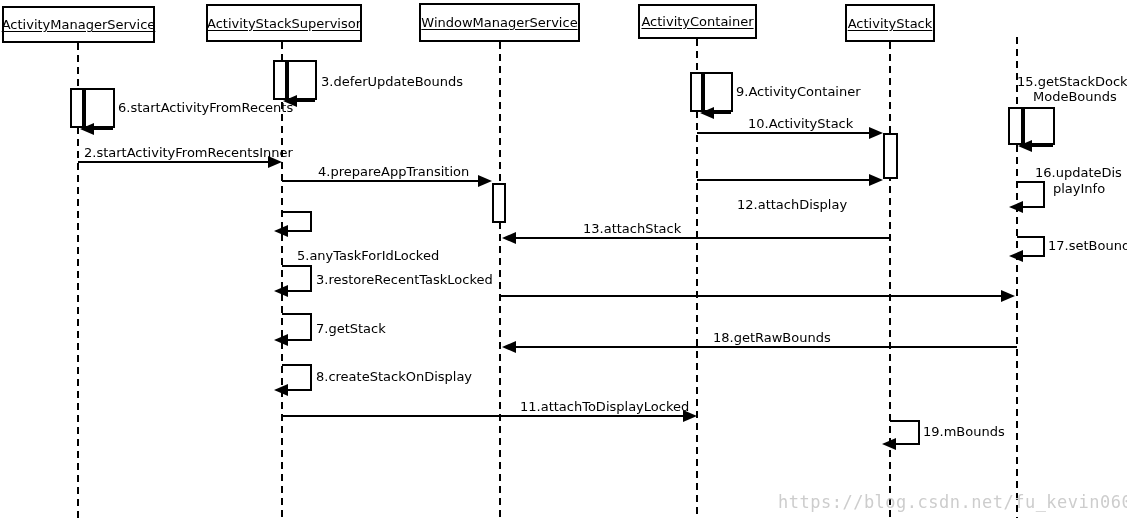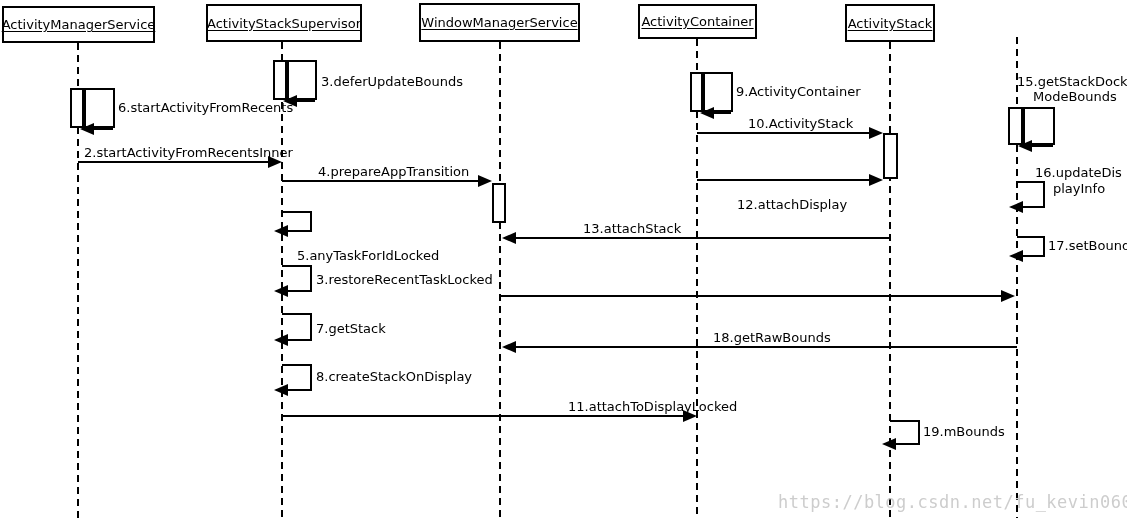--- a/index.html
+++ b/index.html
@@ -94,21 +94,21 @@
   <div class="hline" style="left:712px;top:112px;width:19px;"></div>
   <div class="arr-l" style="left:700px;top:107px;"></div>
   <div class="mlabel" style="left:736px;top:84px;">9.ActivityContainer</div>
 
   <div class="hline" style="left:697px;top:132px;width:174px;"></div>
   <div class="arr-r" style="left:869px;top:127px;"></div>
   <div class="mlabel" style="left:748px;top:116px;">10.ActivityStack</div>
 
   <div class="hline" style="left:282px;top:415px;width:403px;"></div>
   <div class="arr-r" style="left:683px;top:410px;"></div>
-  <div class="mlabel" style="left:520px;top:399px;margin-left:48px;">11.attachToDisplayLocked</div>
+  <div class="mlabel" style="left:520px;top:399px;">11.attachToDisplayLocked</div>
 
   <div class="hline" style="left:697px;top:179px;width:174px;"></div>
   <div class="arr-r" style="left:869px;top:174px;"></div>
   <div class="mlabel" style="left:737px;top:162px;margin-top:35px;">12.attachDisplay</div>
 
   <div class="hline" style="left:514px;top:237px;width:376px;"></div>
   <div class="arr-l" style="left:502px;top:232px;"></div>
   <div class="mlabel" style="left:583px;top:221px;">13.attachStack</div>
 
   <div class="hline" style="left:500px;top:295px;width:503px;"></div>

